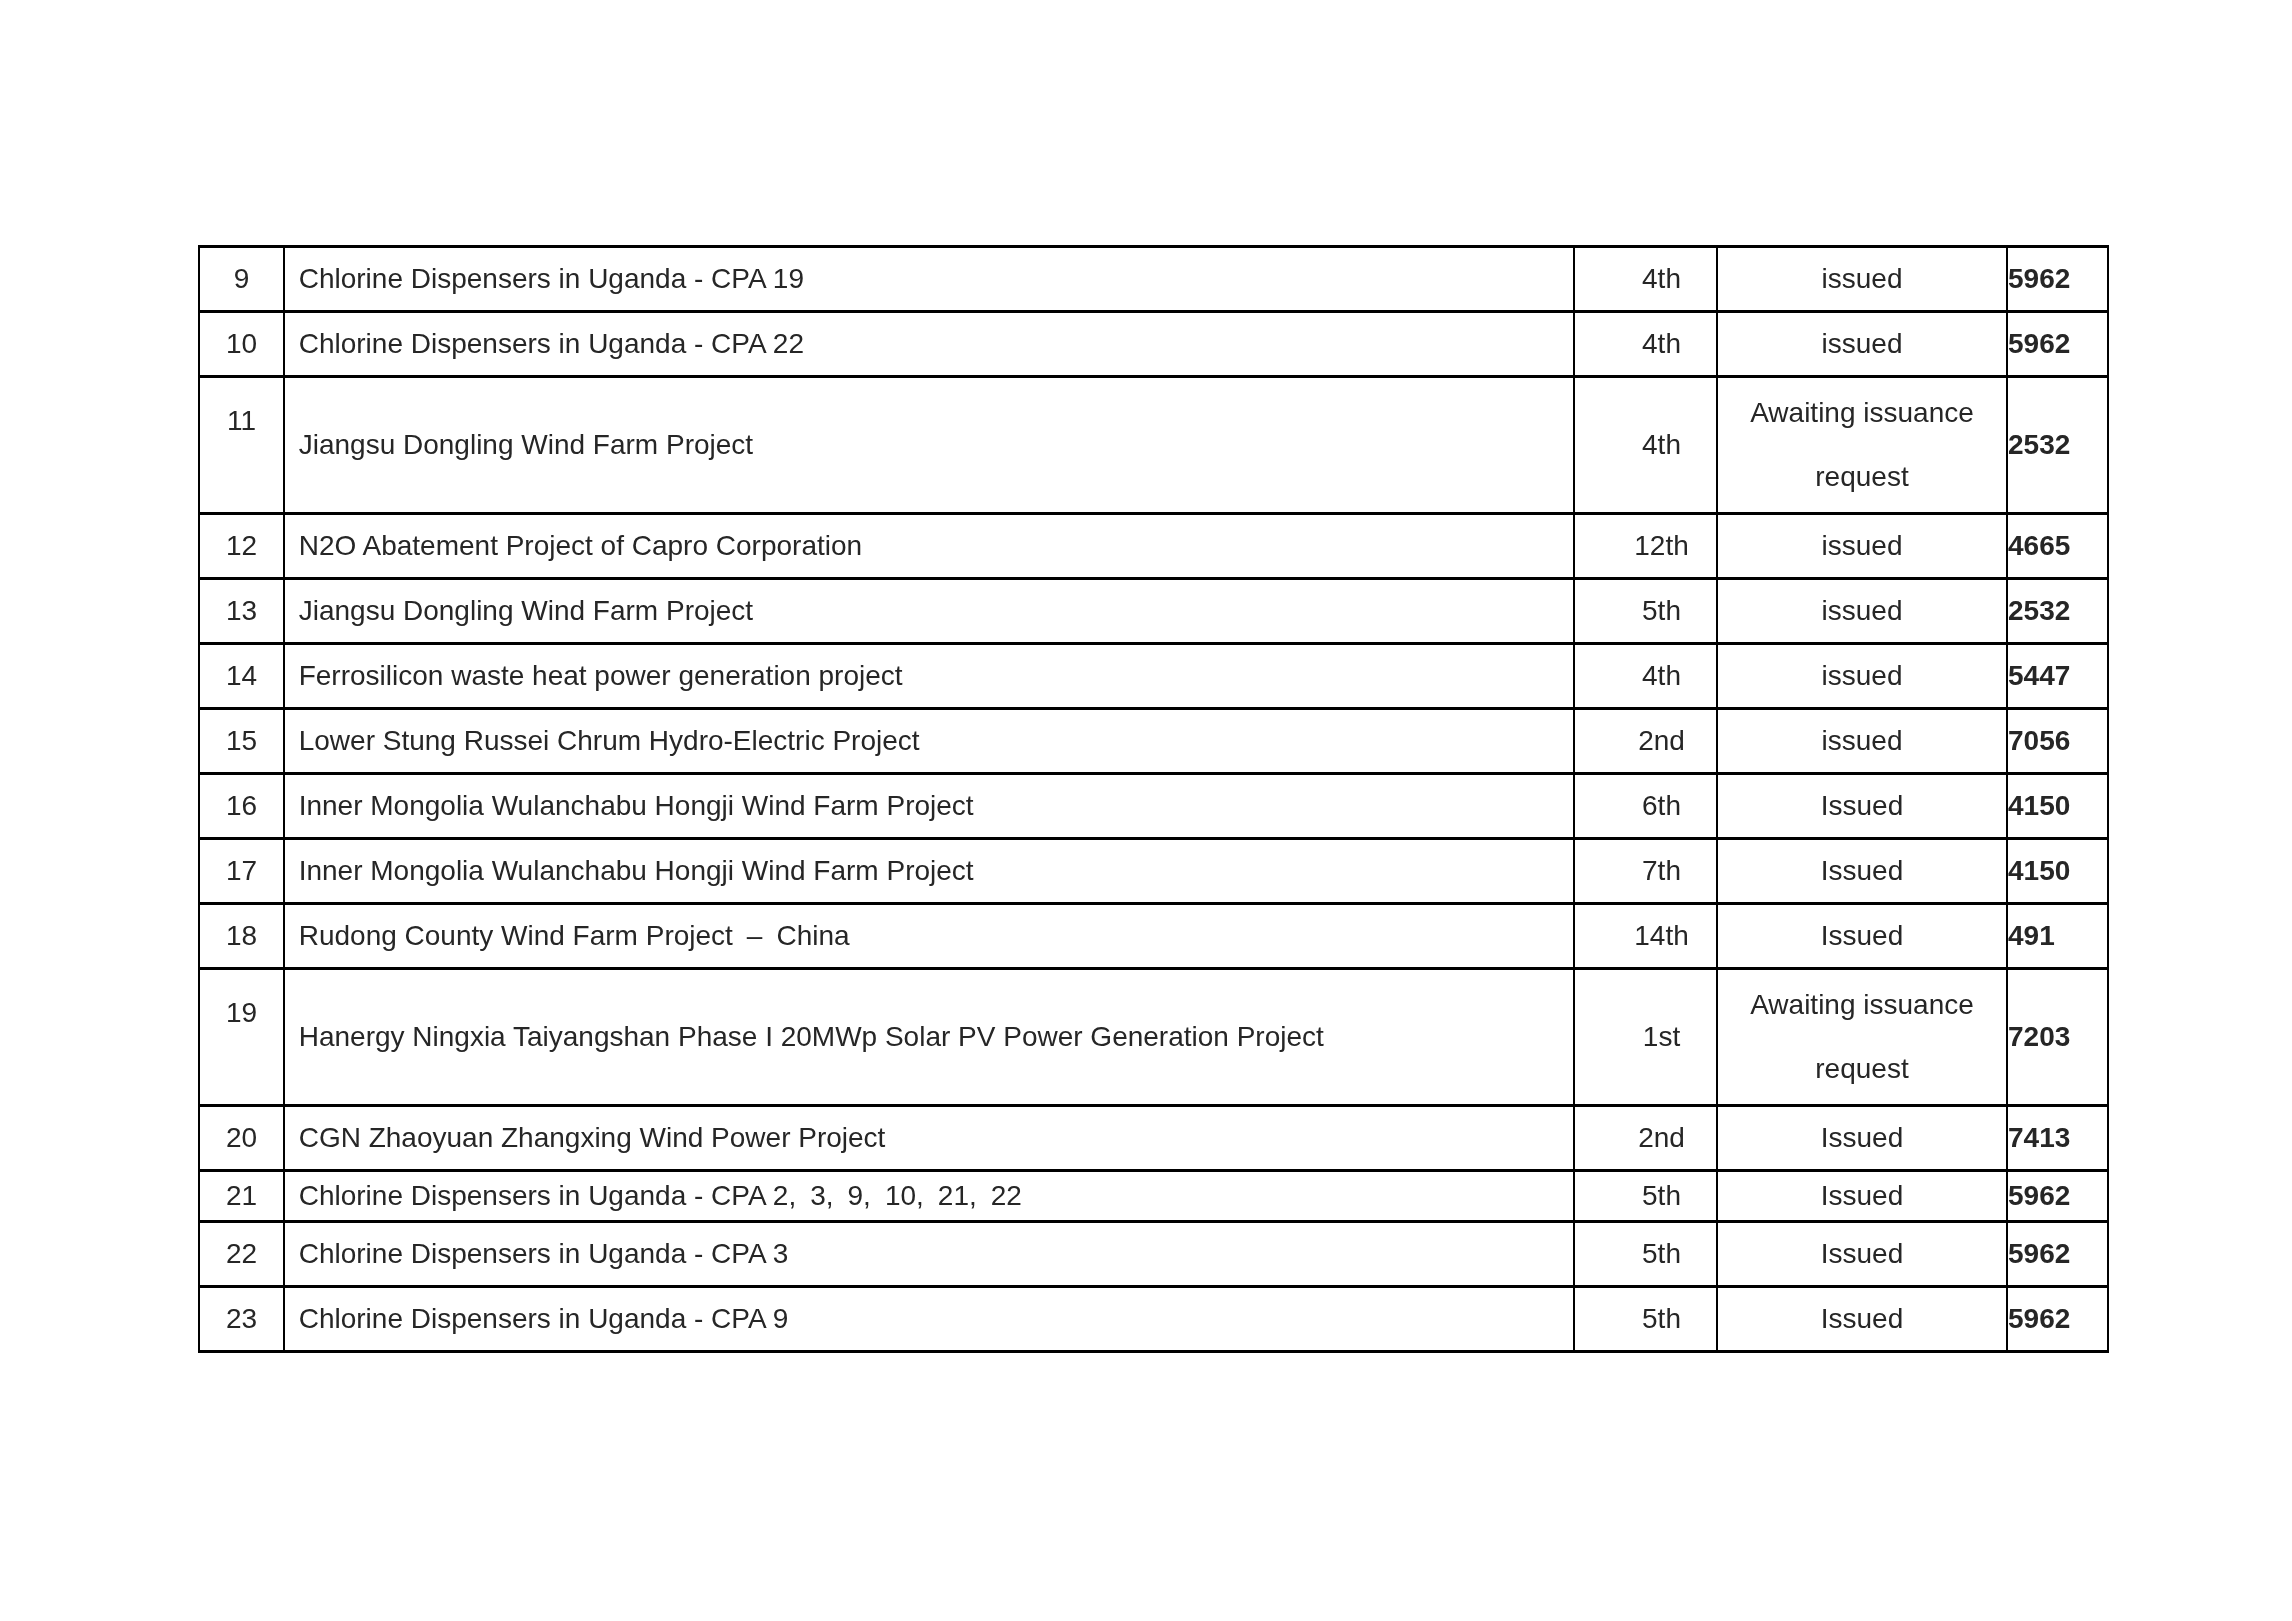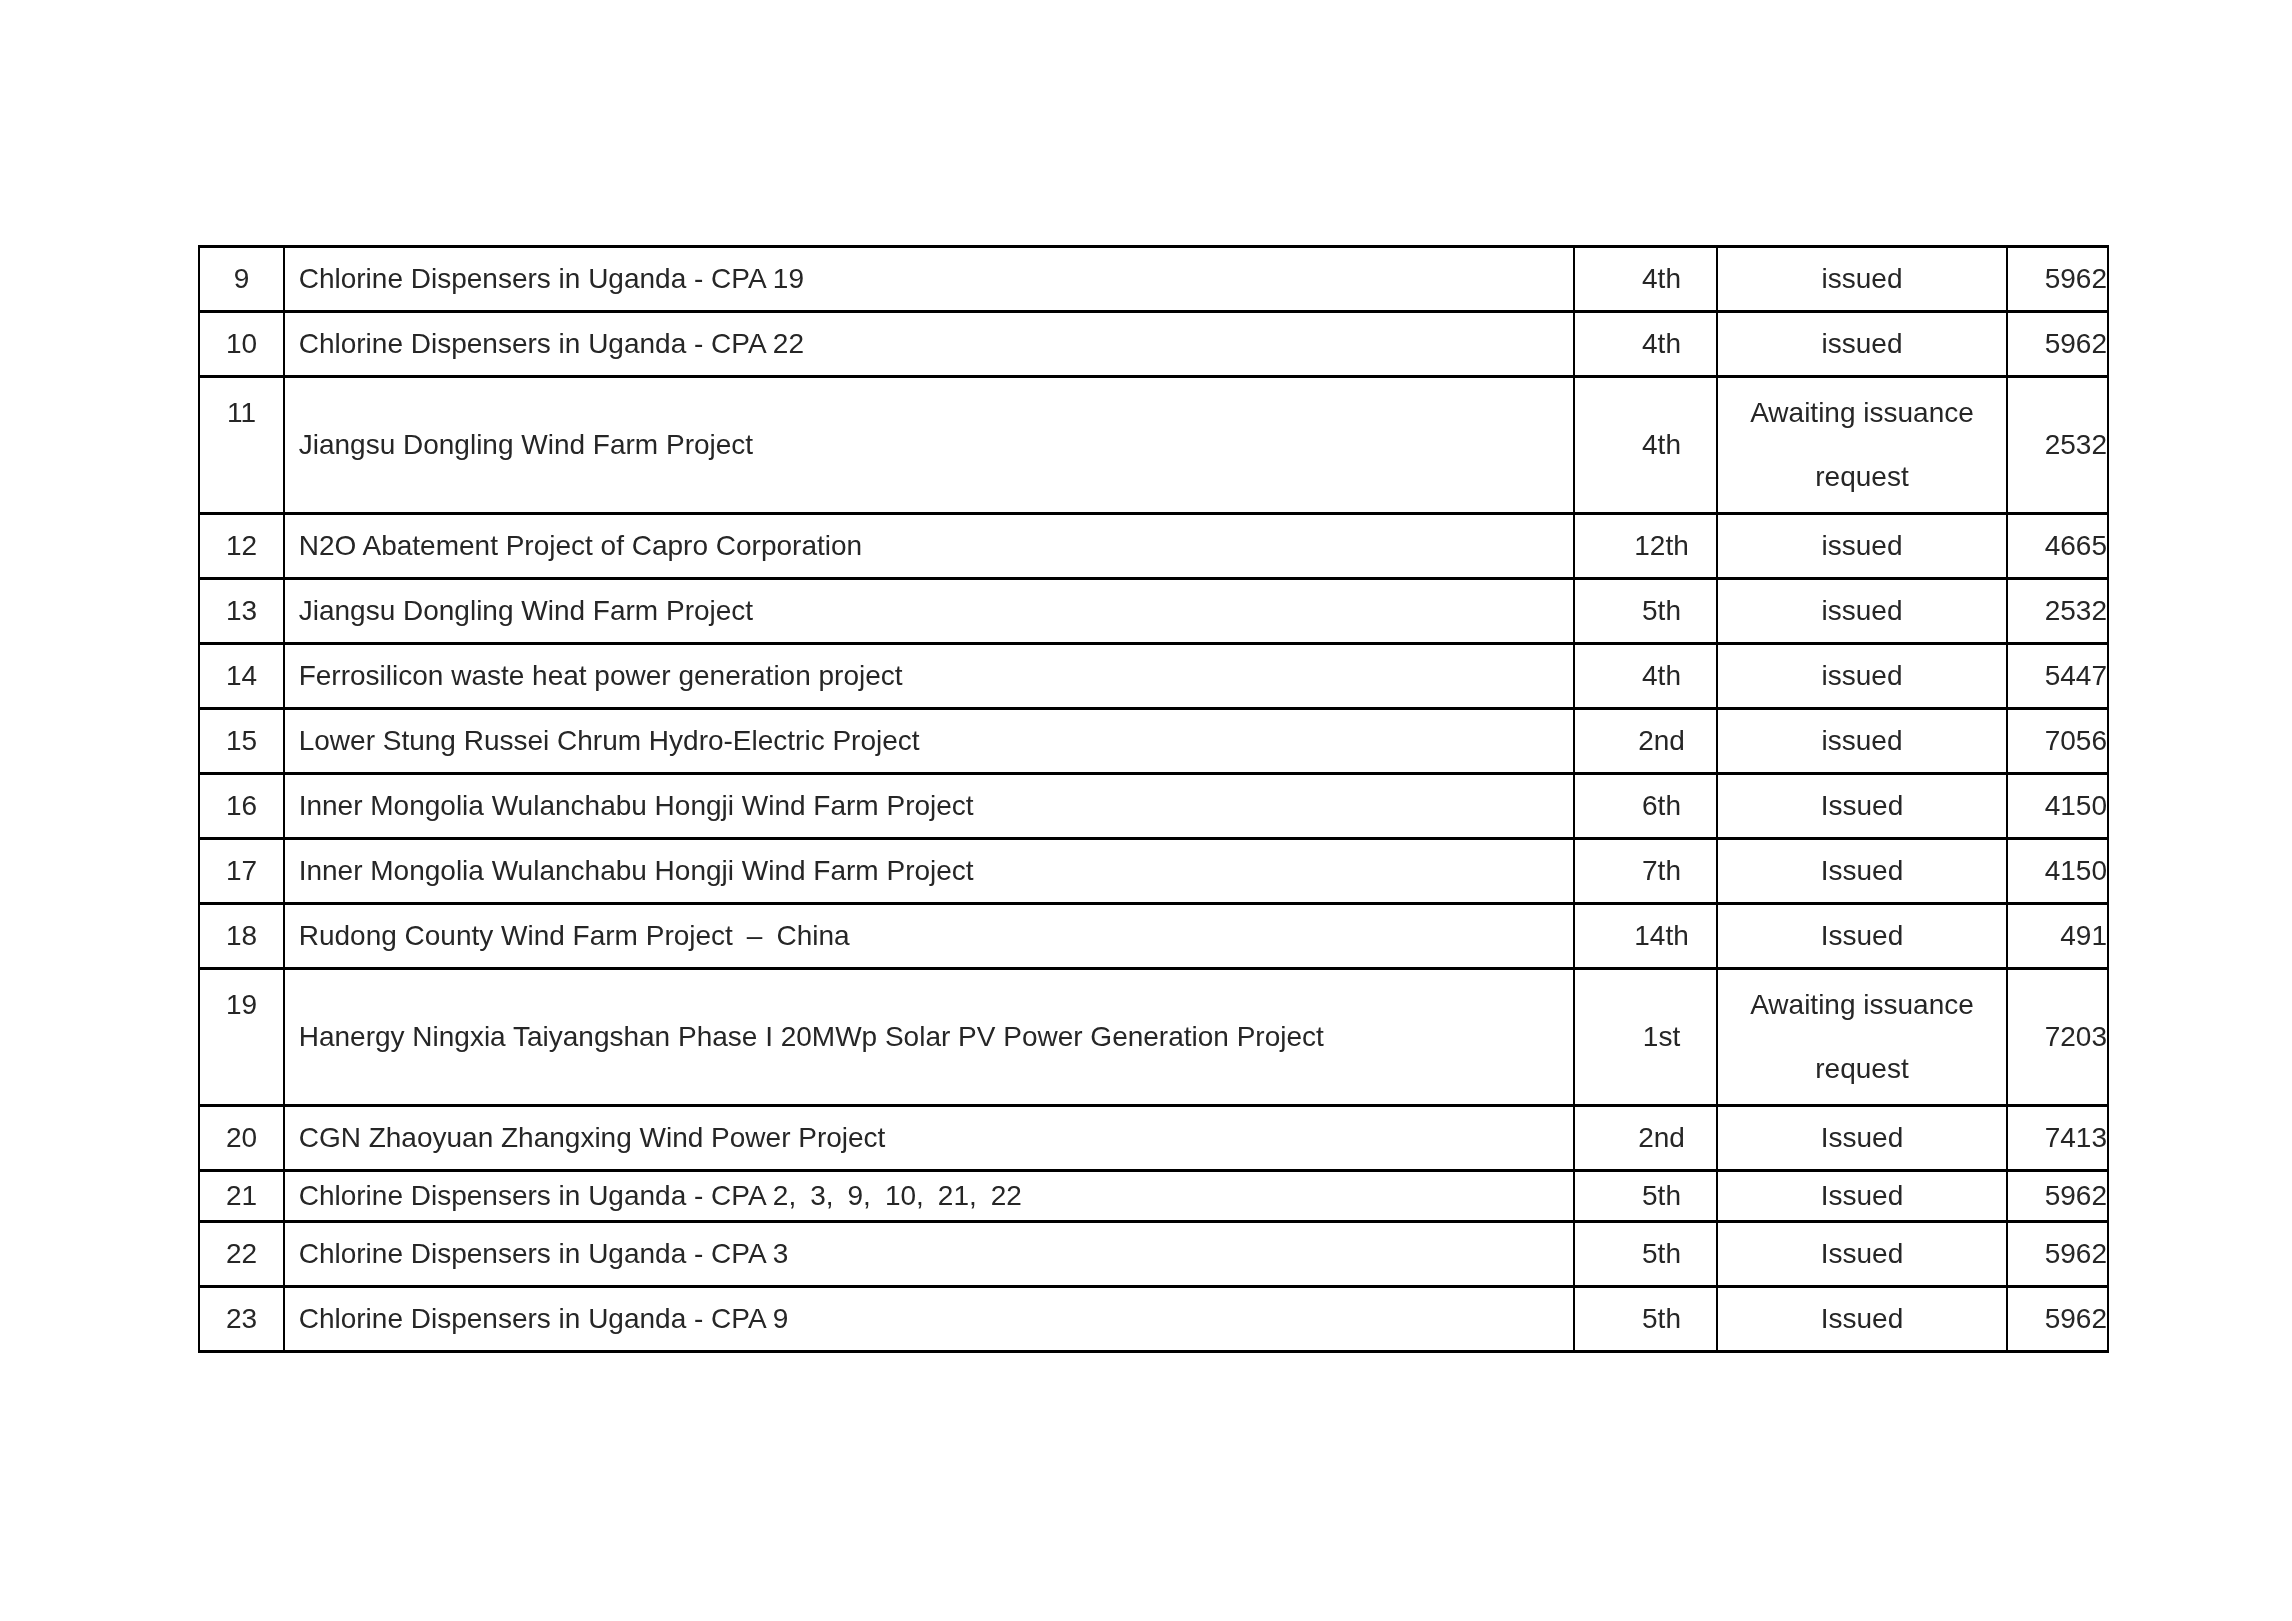--- a/index.html
+++ b/index.html
@@ -26,26 +26,26 @@
     border-bottom-width: 3.9px;
     font-size: 28px;
     color: #262626;
     vertical-align: middle;
     white-space: nowrap;
     overflow: hidden;
     padding: 0;
     font-weight: 400;
   }
   td.c-no      { text-align: center; }
-  td.c-no.top  { vertical-align: top; padding-top: 19px; }
+  td.c-no.top  { vertical-align: top; padding-top: 27px; }
   td.c-project { text-align: left; padding-left: 13.7px; }
   td.c-period  { text-align: center; padding-left: 32px; }
   td.c-status  { text-align: center; }
   td.c-status.multiline { white-space: normal; line-height: 2.3; padding: 0 21.6px; }
-  td.c-value   { text-align: right; }
+  td.c-value   { text-align: left; font-weight: bold; }
 </style>
 </head>
 <body>
 
 <div class="doc-page">
   <table class="issuance">
     <colgroup>
       <col style="width:85px">
       <col style="width:1290px">
       <col style="width:143px">

